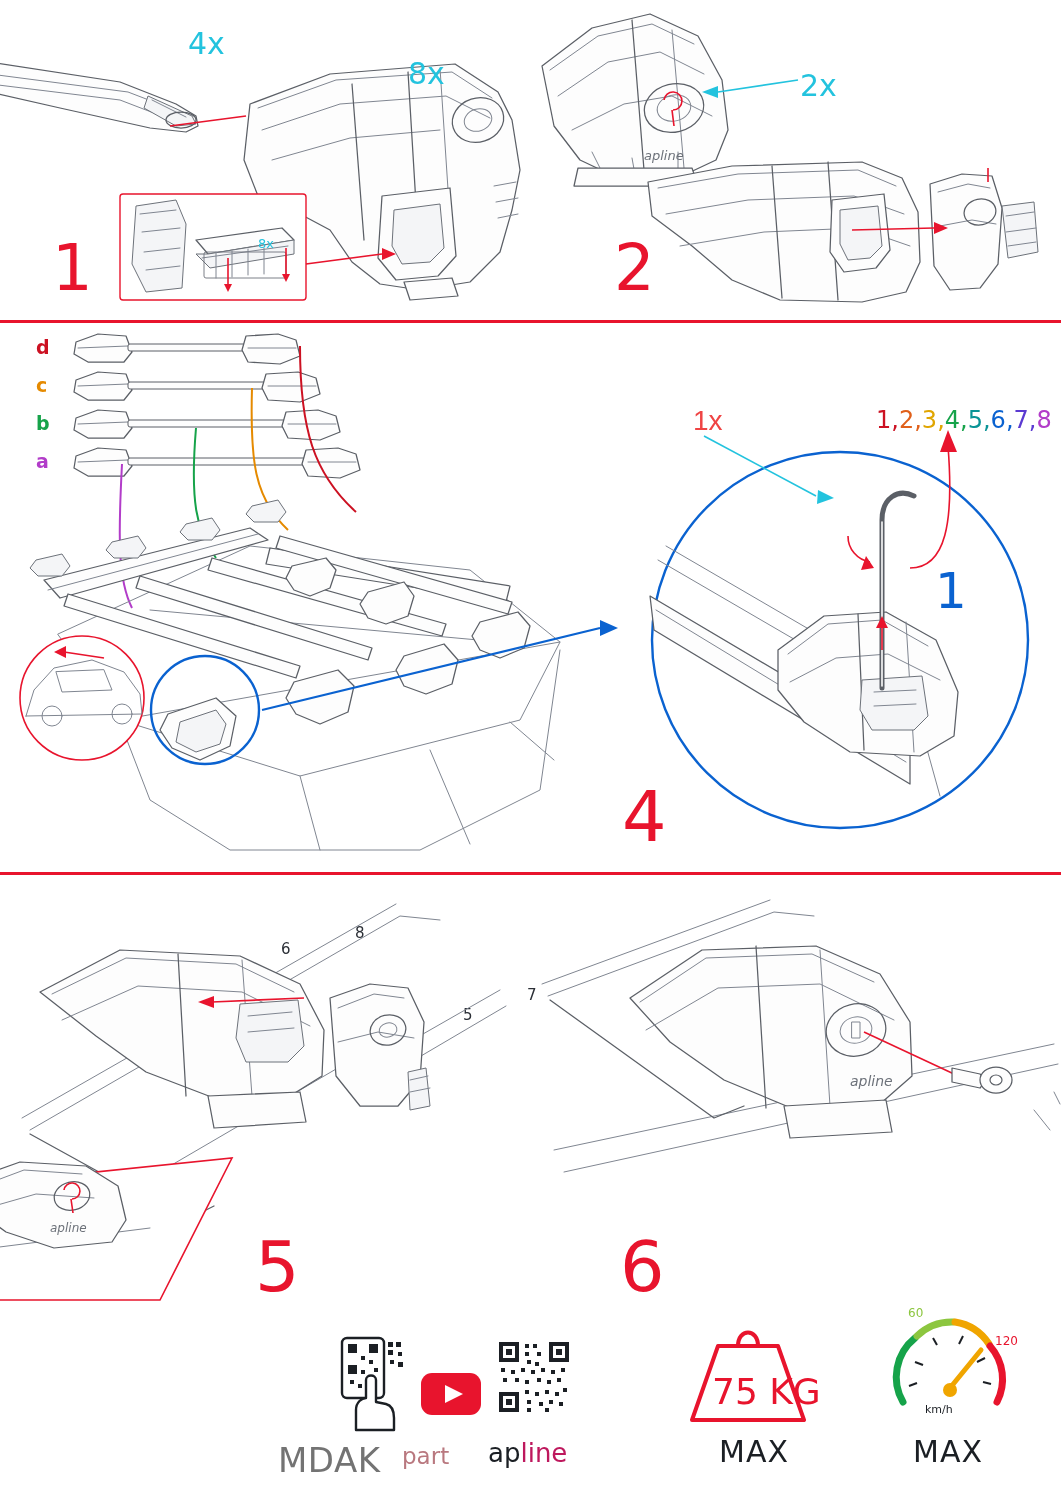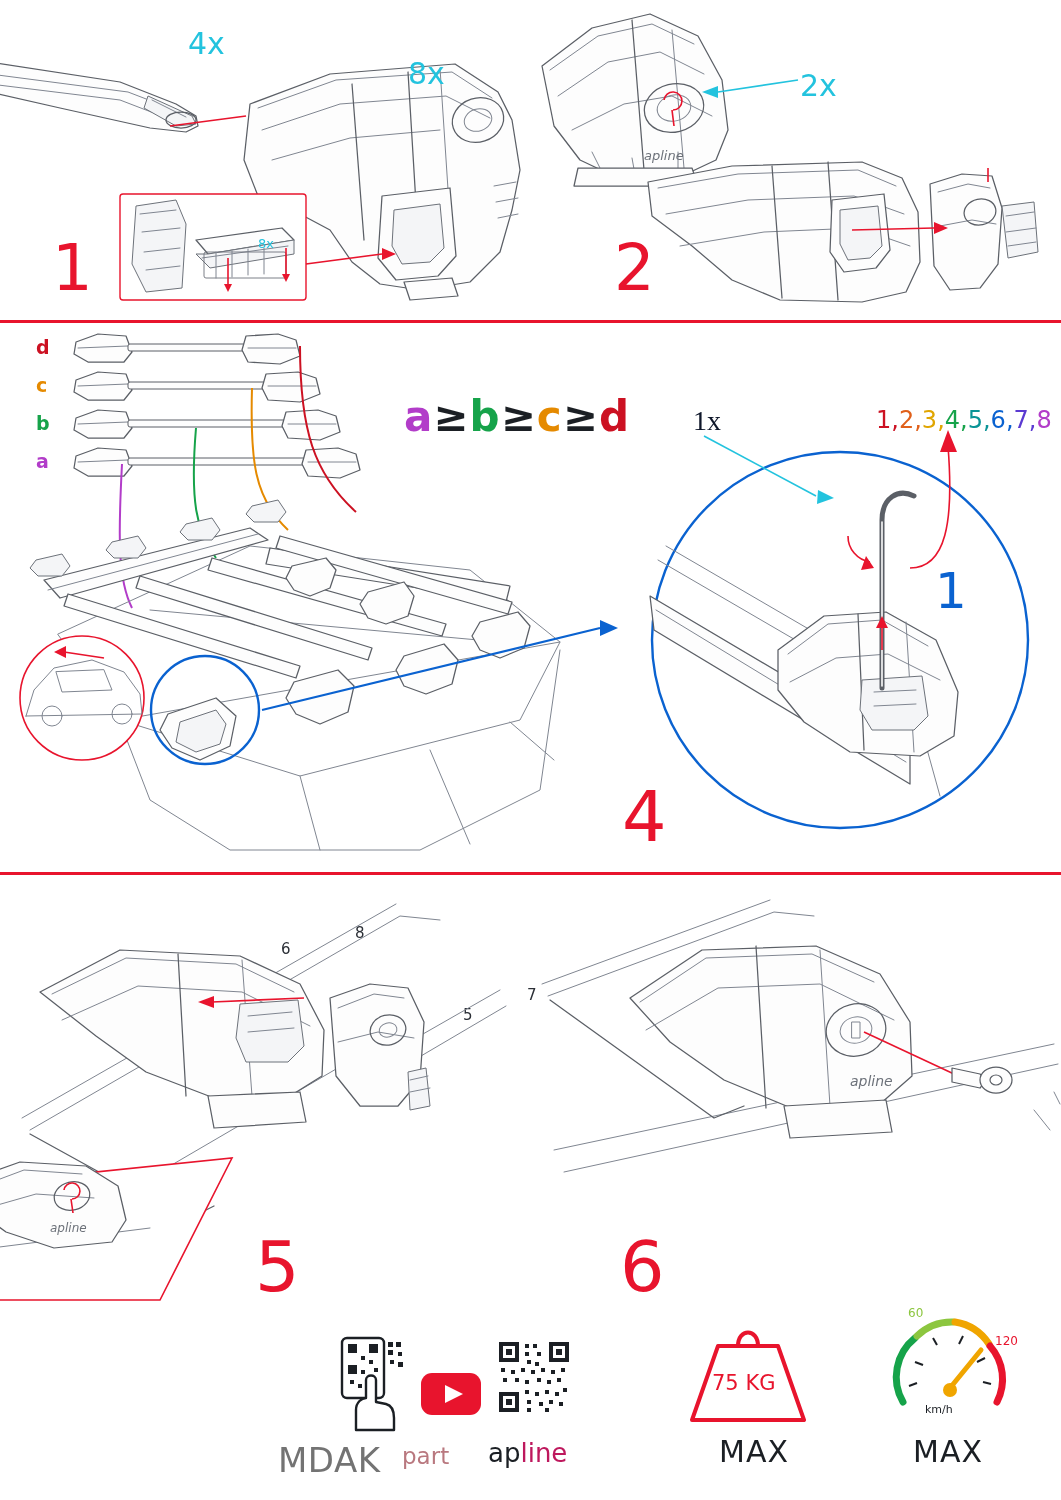--- a/index.html
+++ b/index.html
@@ -107,22 +107,22 @@
     top: 562px;
     color: #0a62d0;
     font-family: "DejaVu Sans", sans-serif;
     font-size: 50px;
     font-weight: 400;
   }
   .step4-1x {
     position: absolute;
     left: 693px;
     top: 405px;
-    color: #0f172a;
-    font-family: Liberation Serif, serif;
+    color: #ef4444;
+    font-family: Liberation Sans, sans-serif;
     font-size: 28px;
   }
 
   
   .model-code {
     position: absolute;
     left: 44px;
     top: 1390px;
     color: #5b3ad1;
     font-family: "DejaVu Sans", sans-serif;
@@ -175,21 +175,21 @@
     font-size: 30px;
     color: #1b1f24;
     letter-spacing: 1px;
   }
   .kg-text {
     position: absolute;
     left: 712px;
     top: 1371px;
     color: #e8142d;
     font-family: "DejaVu Sans", sans-serif;
-    font-size: 21px;
+    font-size: 36px;
     font-weight: 400;
   }
   .kmh-text {
     position: absolute;
     left: 925px;
     top: 1403px;
     font-family: "DejaVu Sans", sans-serif;
     font-size: 11px;
     color: #1b1f24;
   }
@@ -325,23 +325,20 @@
       <rect x="100" y="16" width="178" height="7" rx="2" fill="#fdfdfd" stroke="#5b5f66" stroke-width="1"></rect>
       <path class="lnf" d="M278 8 L310 6 L328 12 L332 28 L312 36 L280 34 L274 22 Z"></path>
       <path class="ln2" d="M280 20 L328 20"></path>
     </g>
   </svg>
   <div class="abcd-letter" style="left:36px;top:336px;color:#cc1122">d</div>
   <div class="abcd-letter" style="left:36px;top:374px;color:#e58a00">c</div>
   <div class="abcd-letter" style="left:36px;top:412px;color:#16a34a">b</div>
   <div class="abcd-letter" style="left:36px;top:450px;color:#b23cc9">a</div>
 
-  <div class="abcd-ineq">
-    <span style="color:#b23cc9">a</span><span style="color:#1b1f24">≥</span><span style="color:#16a34a">b</span><span style="color:#1b1f24">≥</span><span style="color:#e58a00">c</span><span style="color:#1b1f24">≥</span><span style="color:#cc1122">d</span>
-  </div>
 
   <svg style="position:absolute;left:0;top:420px;width:620px;height:450px" viewBox="0 0 620 450">
 
     <path fill="none" stroke="#b23cc9" stroke-width="2" d="M122 44 C118 120 118 160 132 188"></path>
     <path fill="none" stroke="#16a34a" stroke-width="2" d="M196 8 C190 80 196 112 216 138"></path>
     <path fill="none" stroke="#e58a00" stroke-width="2" d="M252 -32 C250 40 254 78 288 110"></path>
     <path fill="none" stroke="#cc1122" stroke-width="2" d="M300 -74 C300 10 314 54 356 92"></path>
 
     <path class="ln2" d="M58 214 L250 126 L470 150 L560 222 L520 300 L300 356 L120 300 Z" fill="#fff"></path>
     <path class="ln2" d="M150 190 L500 222"></path>

